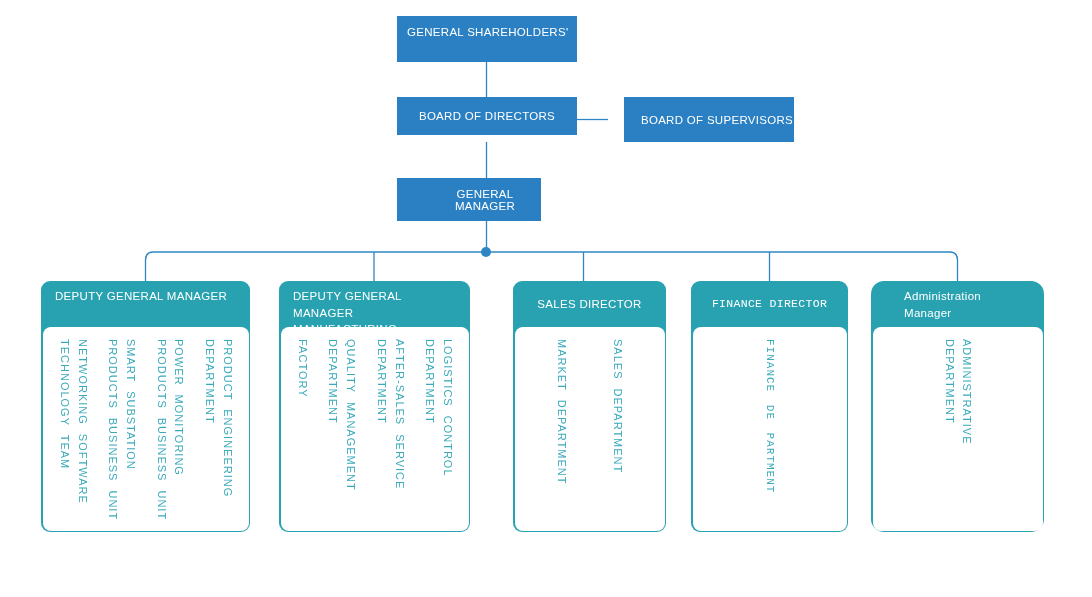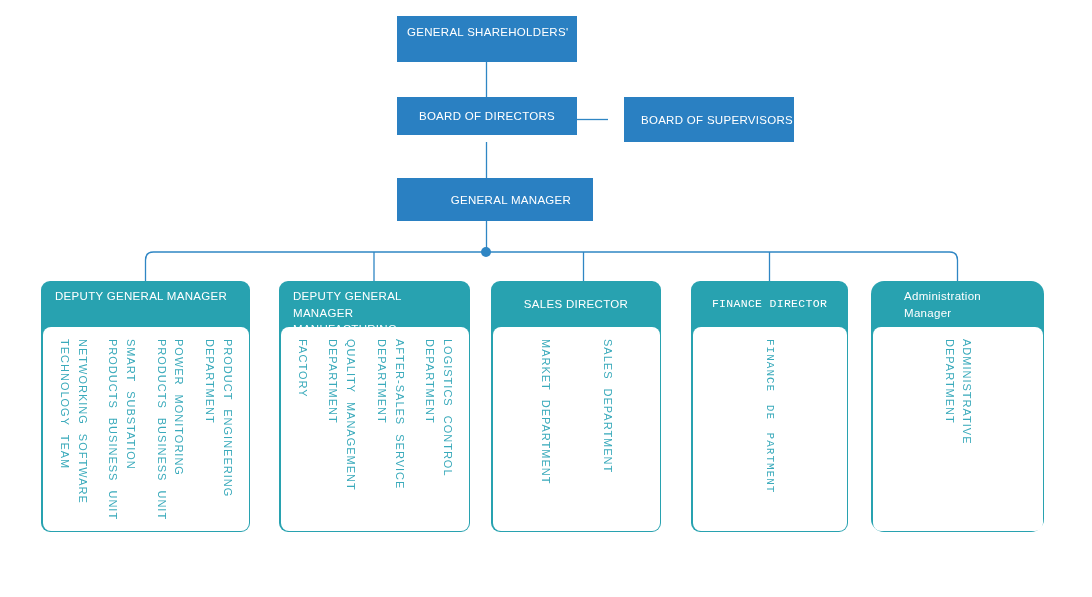--- a/index.html
+++ b/index.html
@@ -96,21 +96,21 @@
   </div>
 
   <div class="bluebox center" style="left:397px;top:97px;width:180px;height:38px;">
     <span>BOARD OF DIRECTORS</span>
   </div>
 
   <div class="bluebox center" style="left:624px;top:97px;width:170px;height:45px;padding-left:16px;">
     <span>BOARD OF SUPERVISORS</span>
   </div>
 
-  <div class="bluebox center" style="left:397px;top:178px;width:196px;height:43px;padding-left:32px;">
+  <div class="bluebox center" style="left:397px;top:178px;width:144px;height:43px;padding-left:32px;">
     <span>GENERAL MANAGER</span>
   </div>
 
   <div class="dept" style="left:41px;width:209px;">
     <div class="dept-header">
       <span class="hline">DEPUTY GENERAL MANAGER</span>
     </div>
     <div class="dept-body">
       <div class="vitem">
         <span class="vline">NETWORKING SOFTWARE</span>
@@ -148,21 +148,21 @@
         <span class="vline">AFTER-SALES SERVICE</span>
         <span class="vline">DEPARTMENT</span>
       </div>
       <div class="vitem">
         <span class="vline">LOGISTICS CONTROL</span>
         <span class="vline">DEPARTMENT</span>
       </div>
     </div>
   </div>
 
-  <div class="dept" style="left:491px;width:170px;">
+  <div class="dept" style="left:513px;width:153px;">
     <div class="dept-header single">
       <span class="hline">SALES DIRECTOR</span>
     </div>
     <div class="dept-body">
       <div class="vitem">
         <span class="vline">MARKET DEPARTMENT</span>
       </div>
       <div class="vitem">
         <span class="vline">SALES DEPARTMENT</span>
       </div>

